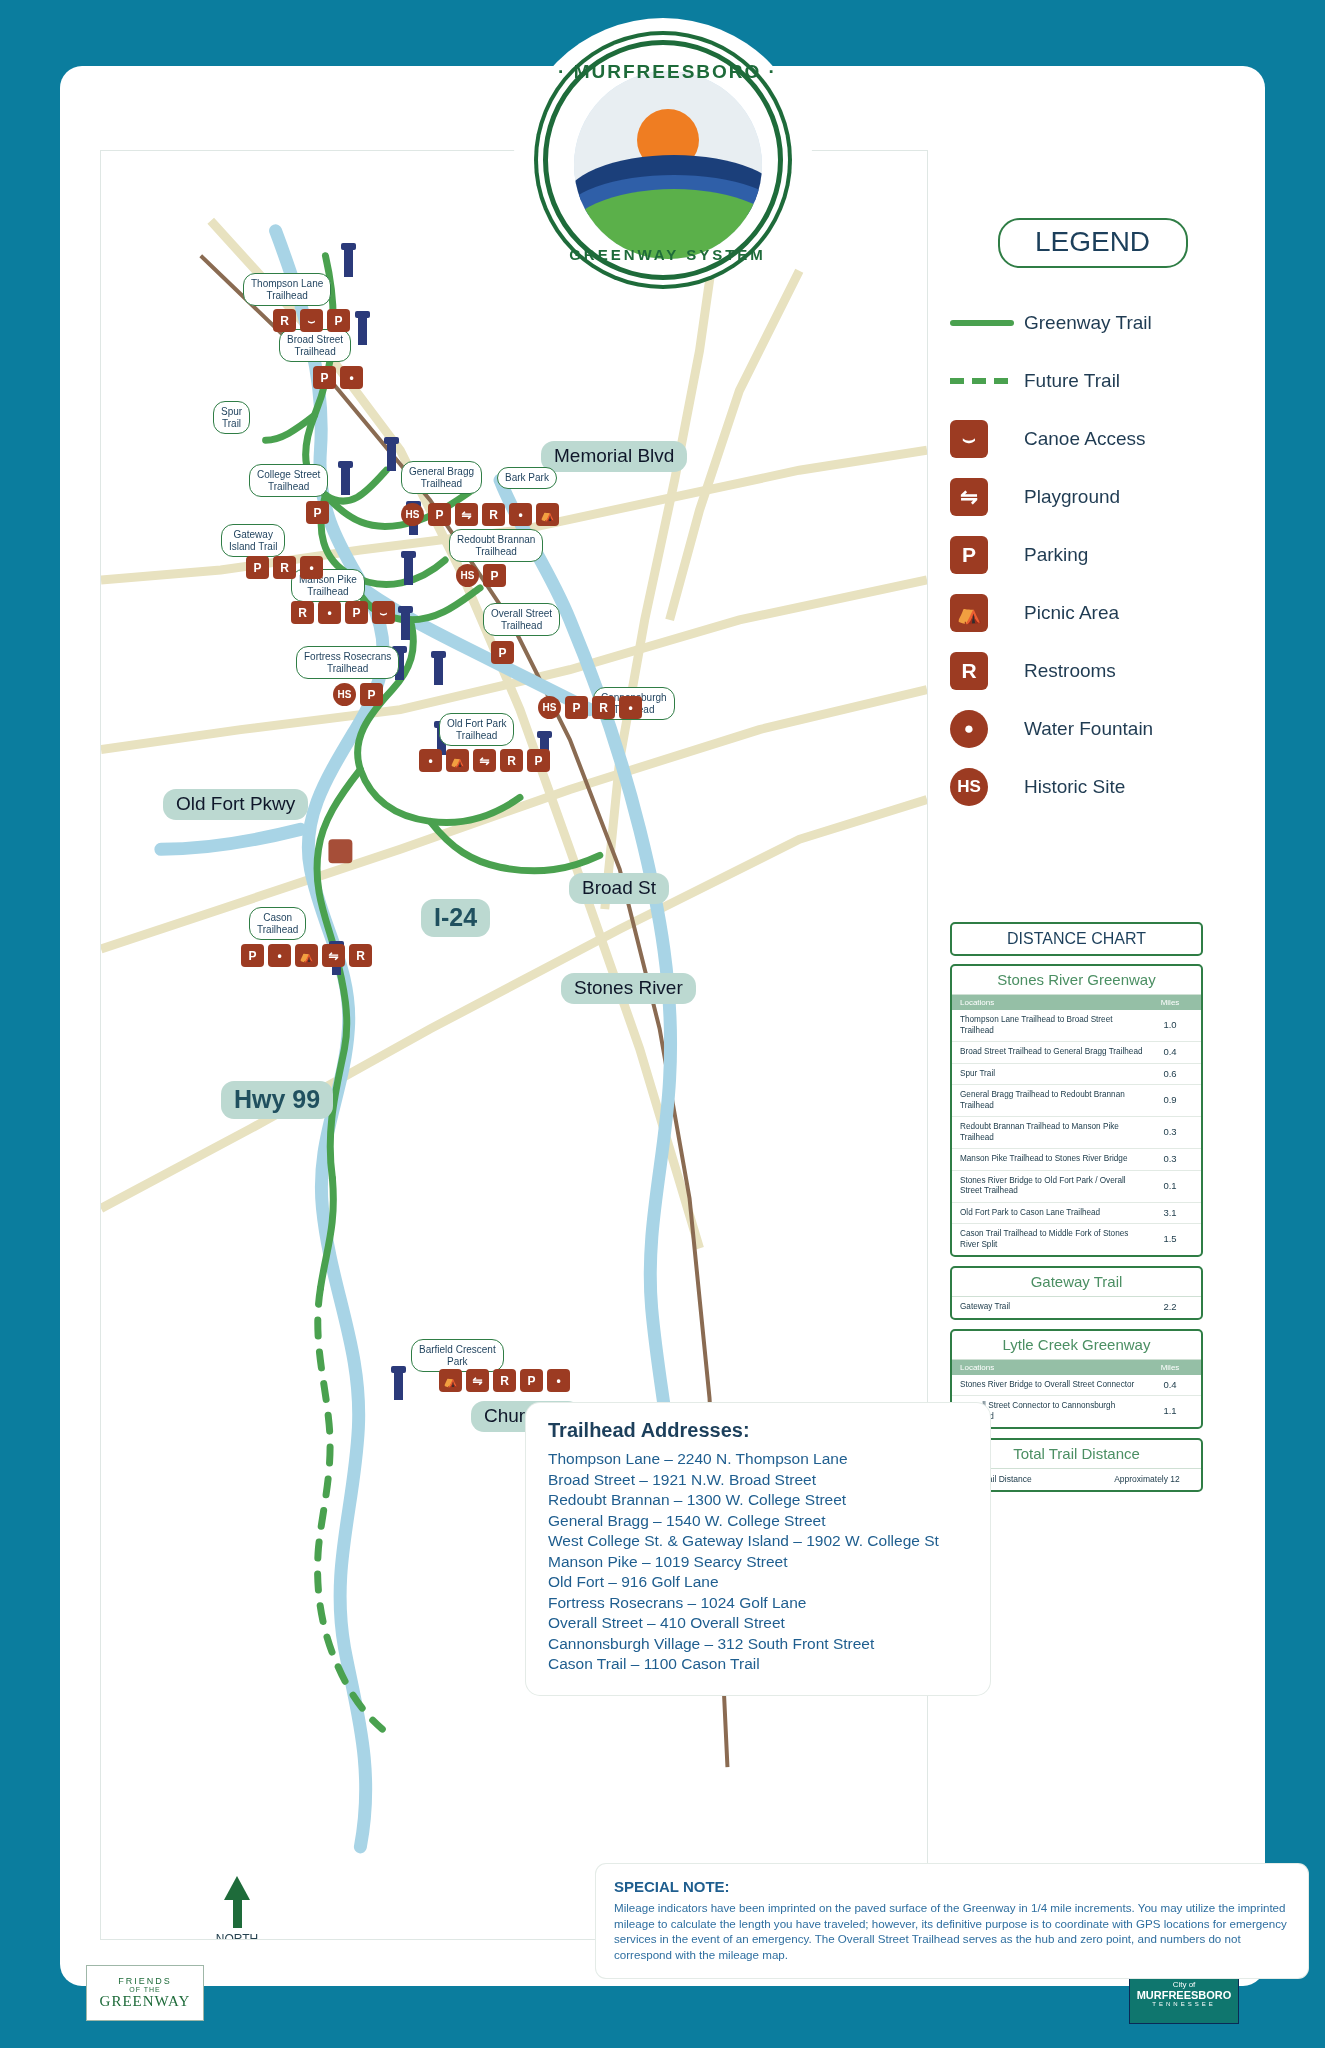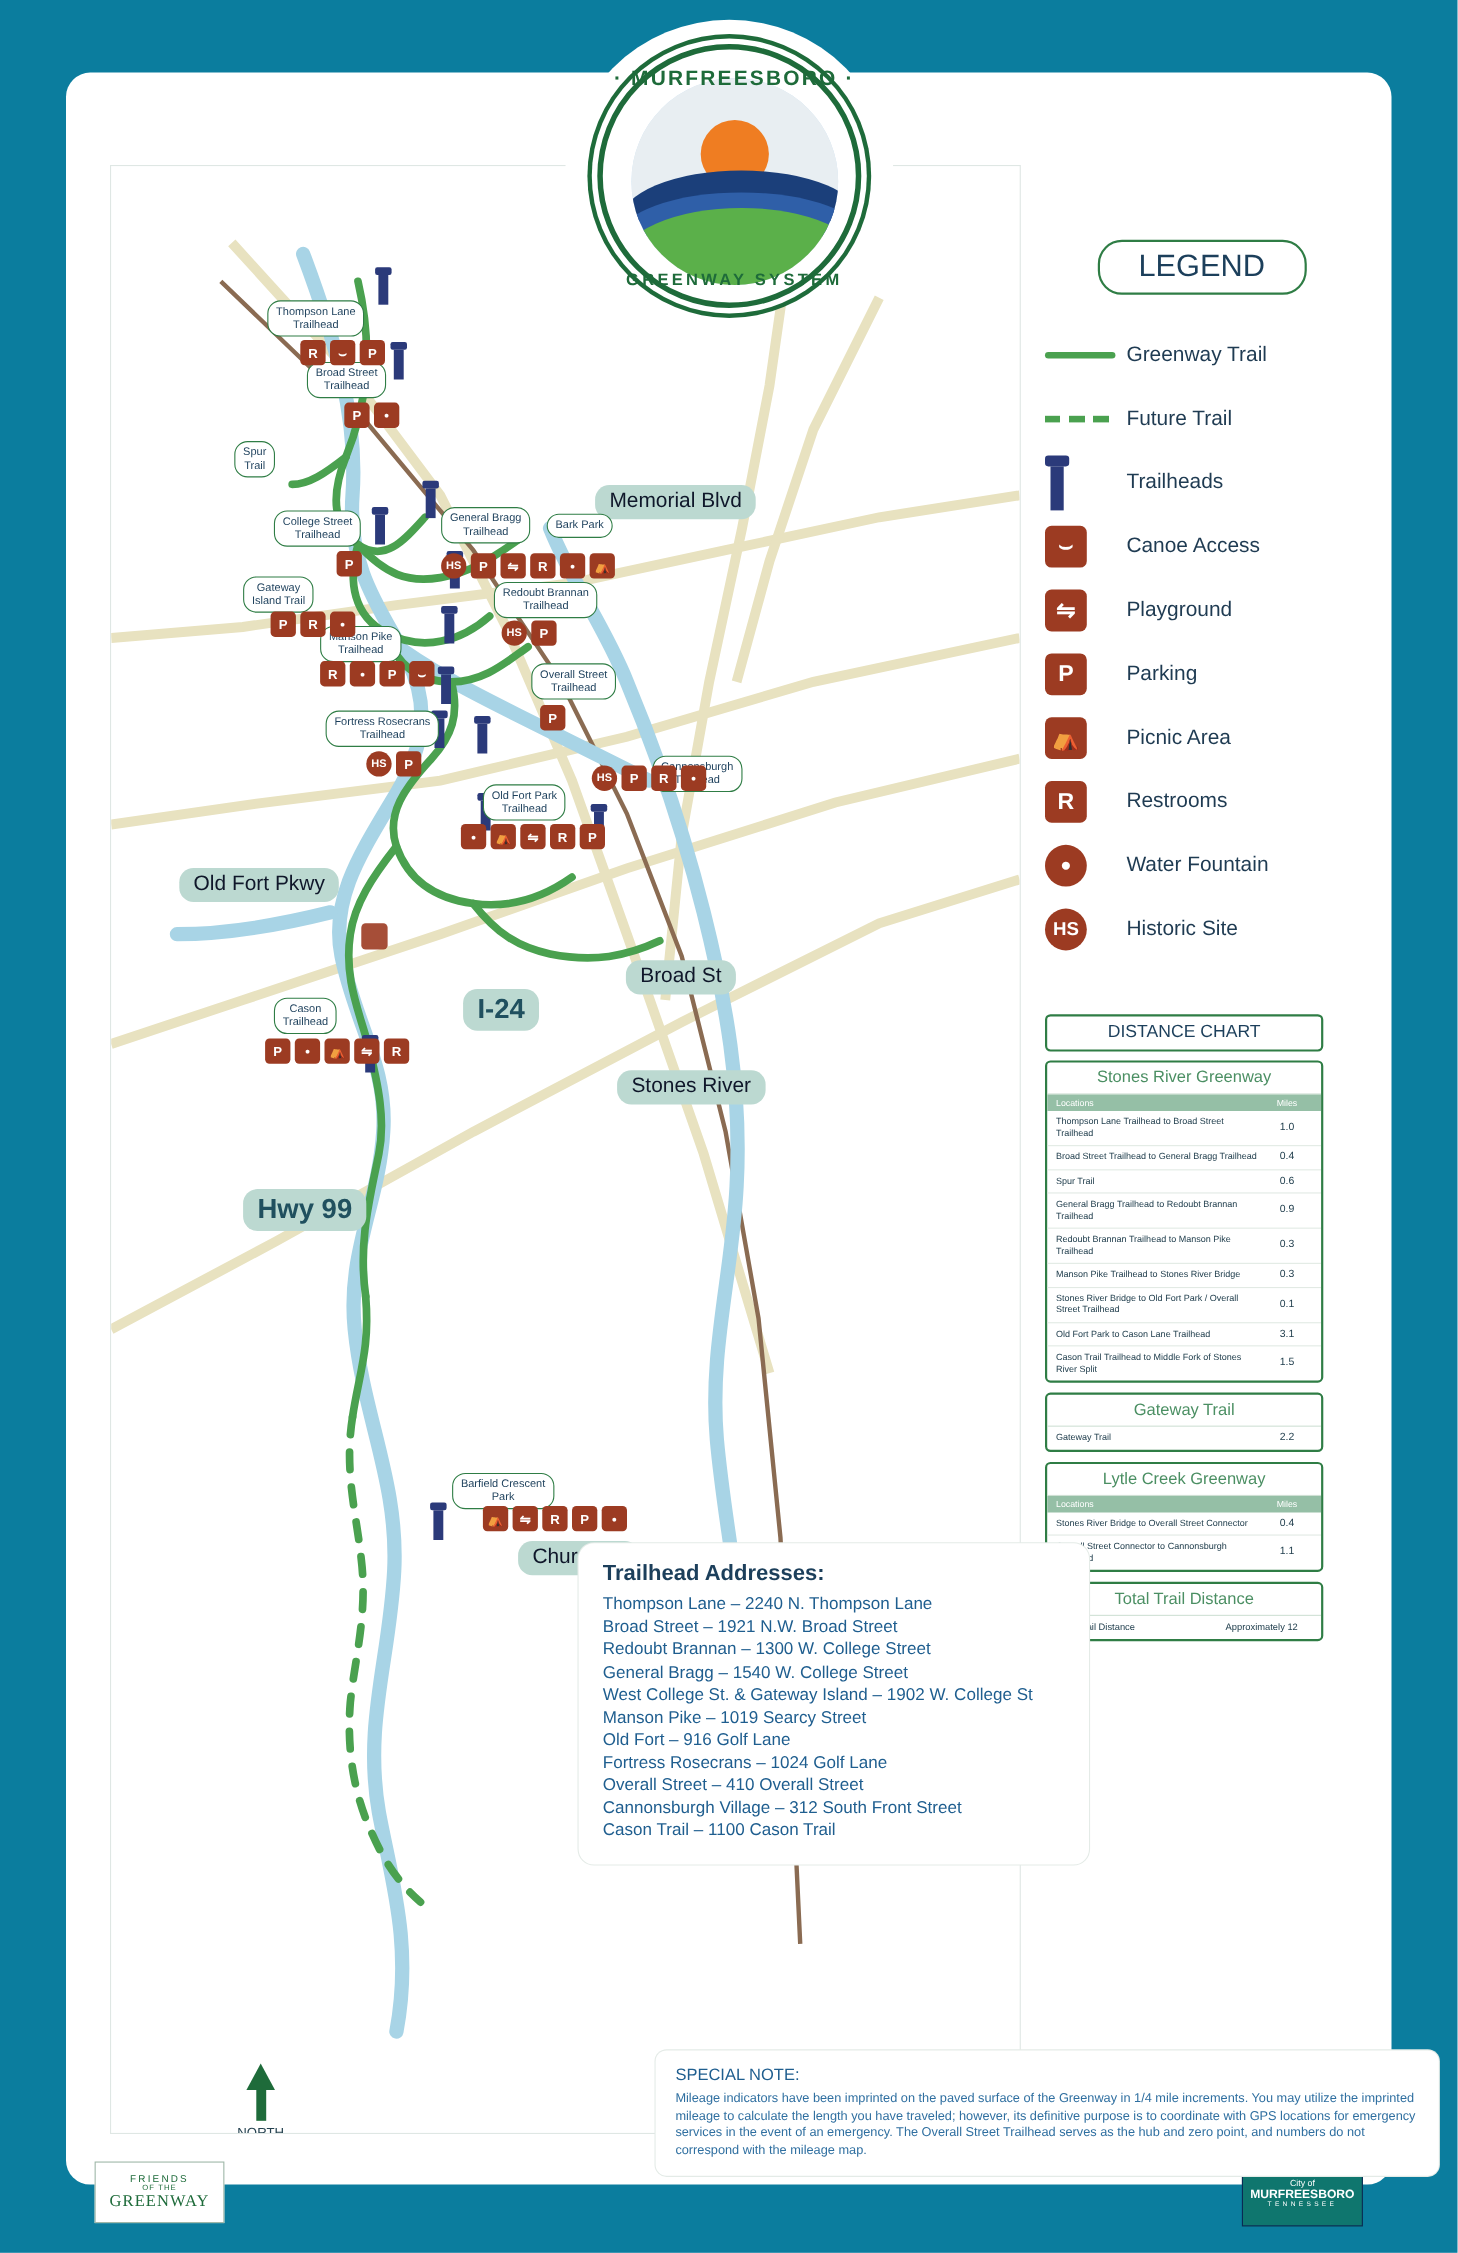--- a/index.html
+++ b/index.html
@@ -224,21 +224,21 @@
   .note-box {
     position:absolute;
     left:536px; top:1798px;
     width:712px;
     background:#fff;
     border-radius:10px;
     padding:14px 18px 16px;
     box-shadow:0 0 0 1px #e4ebe7;
     z-index:20;
   }
-  .note-title { color:#1f5e8f; font-weight:normal; font-size:15px; margin-bottom:5px; }
+  .note-title { color:#1f5e8f; font-weight:bold; font-size:15px; margin-bottom:5px; }
   .note-body { color:#2f6fa0; font-size:11.6px; line-height:15.5px; }
 
   
   .footer {
     position:absolute;
     left:60px; top:1952px;
     width:1205px; height:82px;
     display:flex; align-items:center;
   }
   .fog-logo {
@@ -519,29 +519,20 @@
       <div class="legend-label">Greenway Trail</div>
     </div>
     <div class="legend-row">
       <div class="legend-ico">
           <div class="ln-dash"></div>
         </div>
       <div class="legend-label">Future Trail</div>
     </div>
     <div class="legend-row">
       <div class="legend-ico">
-        <div class="lg-marker">
-            <div class="cap"></div>
-            <div class="post"></div>
-          </div>
-      </div>
-      <div class="legend-label">Trailheads</div>
-    </div>
-    <div class="legend-row">
-      <div class="legend-ico">
           <div class="lg-amen">⌣</div>
         </div>
       <div class="legend-label">Canoe Access</div>
     </div>
     <div class="legend-row">
       <div class="legend-ico">
           <div class="lg-amen">⇋</div>
         </div>
       <div class="legend-label">Playground</div>
     </div>

